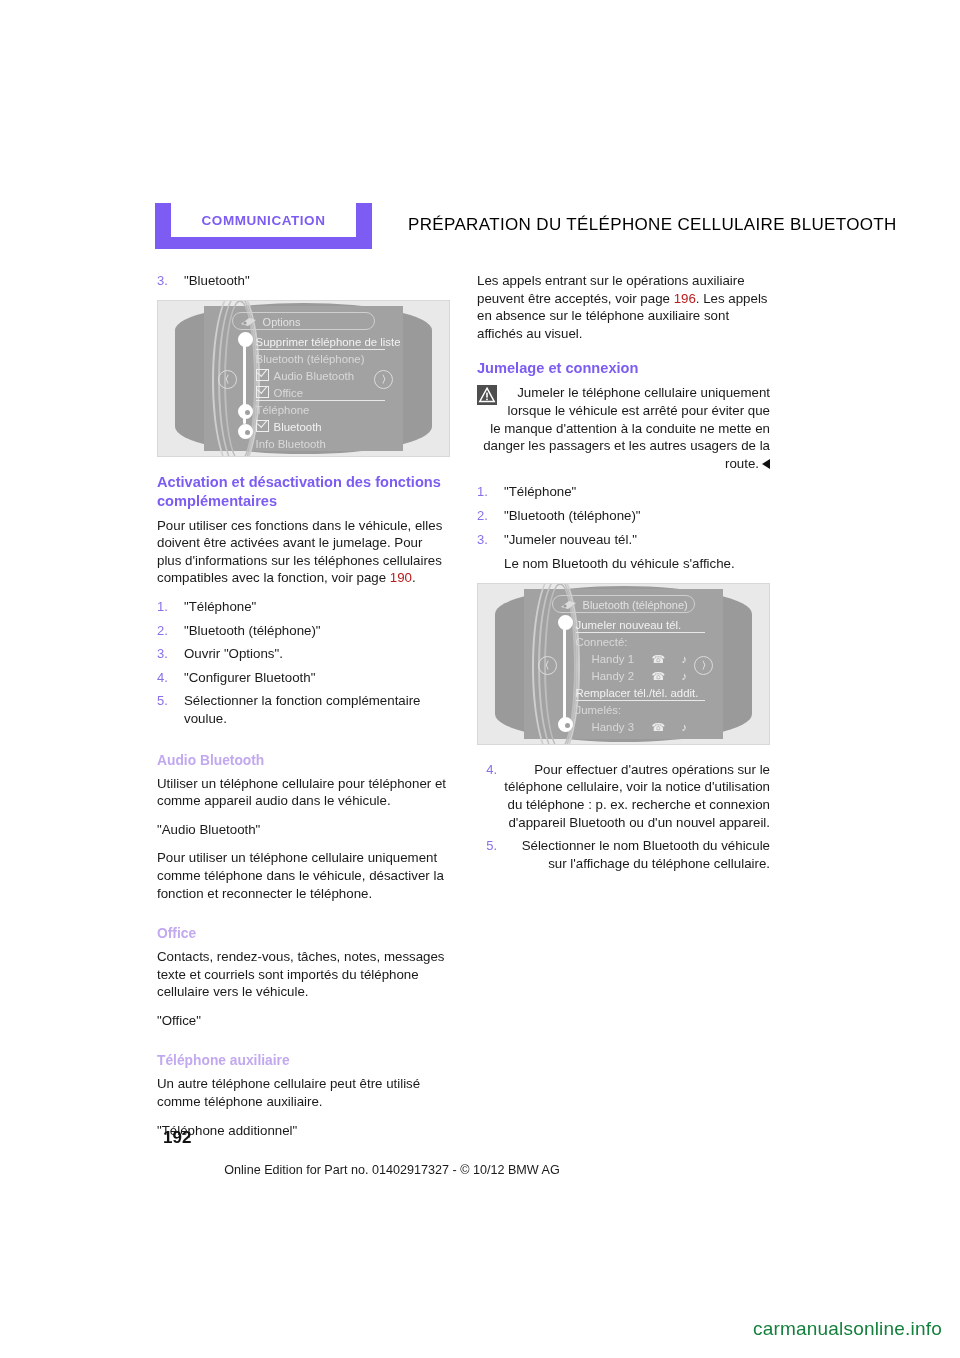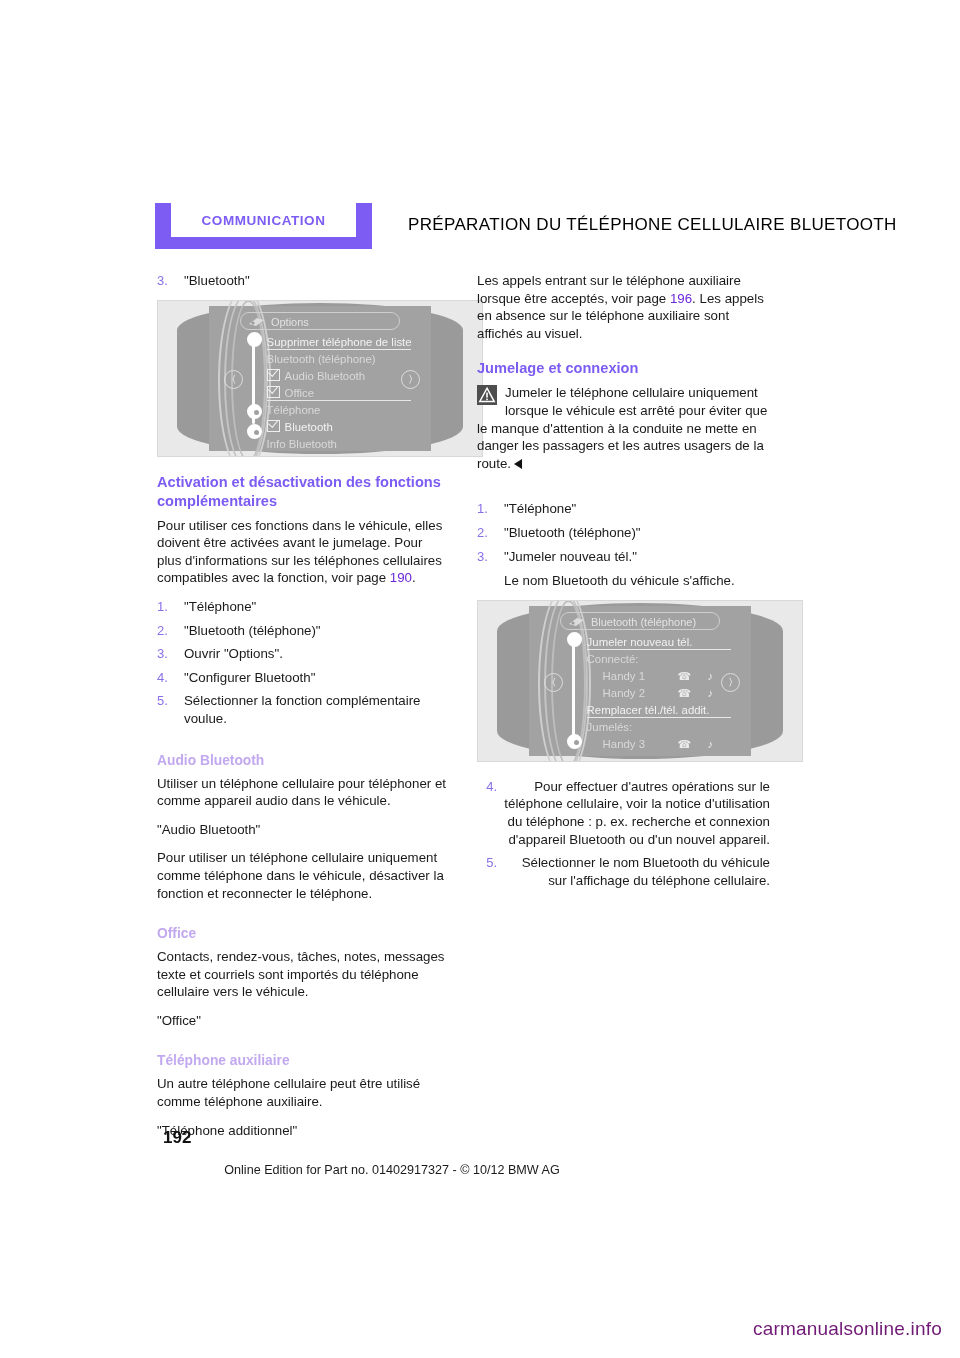--- a/index.html
+++ b/index.html
@@ -99,21 +99,21 @@
     margin: 0 0 5px 0;
     font-size: 13.8px;
     line-height: 18px;
     font-weight: bold;
     color: #c2a9ef;
   }
   .spacer-lg { height: 18px; }
   .spacer-md { height: 12px; }
   .spacer-sm { height: 6px; }
 
-  .pageref { color: #6d28d9; }
+  .pageref { color: #b91c1c; }
 
   
   ol.steps {
     margin: 0 0 0 0;
     padding: 0;
     list-style: none;
     counter-reset: step;
   }
   ol.steps > li {
     position: relative;
@@ -134,21 +134,22 @@
   }
   ol.steps > li .substep {
     display: block;
     margin-top: 7px;
   }
 
   
   .note {
     font-size: 13.3px;
     line-height: 17.6px;
-    margin: 0 0 28px 0;
+    margin: 0 0 11px 0;
+    text-align: right;
   }
   .warn-icon {
     float: left;
     width: 20px;
     height: 20px;
     background: #4e4e4e;
     margin: 1px 8px 0 0;
     position: relative;
   }
   .warn-icon svg { display: block; }
@@ -157,21 +158,21 @@
     width: 0; height: 0;
     border-top: 5px solid transparent;
     border-bottom: 5px solid transparent;
     border-right: 8px solid #111;
     vertical-align: -1px;
     margin-left: 3px;
   }
 
   
   .figure {
-    width: 326px;
+    width: 293px;
     border: 1px solid #d8d8d8;
     background: #fff;
     box-sizing: border-box;
     padding: 0;
     margin: 10px 0 16px 0;
   }
   .idrive {
     position: relative;
     width: 100%;
     height: 155px;
@@ -345,21 +346,21 @@
     width: 784px;
     text-align: center;
     font-size: 12.6px;
     color: #1a1a1a;
   }
   .watermark {
     position: absolute;
     right: 18px;
     top: 1318px;
     font-size: 19px;
-    color: #701a75;
+    color: #15803d;
     letter-spacing: 0.2px;
   }
 </style>
 </head>
 <body>
 
 <div class="page">
 
   <div class="header">
     <div class="chapter-tab">
@@ -452,21 +453,21 @@
     <div class="spacer-md"></div>
 
     <h3 class="heading-2">Téléphone auxiliaire</h3>
     <p class="para">Un autre téléphone cellulaire peut être utilisé comme téléphone auxiliaire.</p>
     <p class="para">"Téléphone additionnel"</p>
 
   </div>
 
   <div class="col col-right">
 
-    <p class="para"><span>Les appels entrant sur le téléphone auxiliaire lorsque être acceptés, voir page </span><span class="pageref">196</span><span>. Les appels en absence sur le téléphone auxiliaire sont affichés au visuel.</span></p>
+    <p class="para"><span>Les appels entrant sur le opérations auxiliaire peuvent être acceptés, voir page </span><span class="pageref">196</span><span>. Les appels en absence sur le téléphone auxiliaire sont affichés au visuel.</span></p>
 
     <div class="spacer-sm"></div>
 
     <h2 class="heading-1">Jumelage et connexion</h2>
 
     <div class="note">
       <span class="warn-icon">
         <svg width="20" height="20" viewBox="0 0 20 20">
           <polygon points="10,3.2 17.2,16.4 2.8,16.4" fill="none" stroke="#ffffff" stroke-width="1.5"></polygon>
           <rect x="9.2" y="7.6" width="1.6" height="5" fill="#ffffff"></rect>

